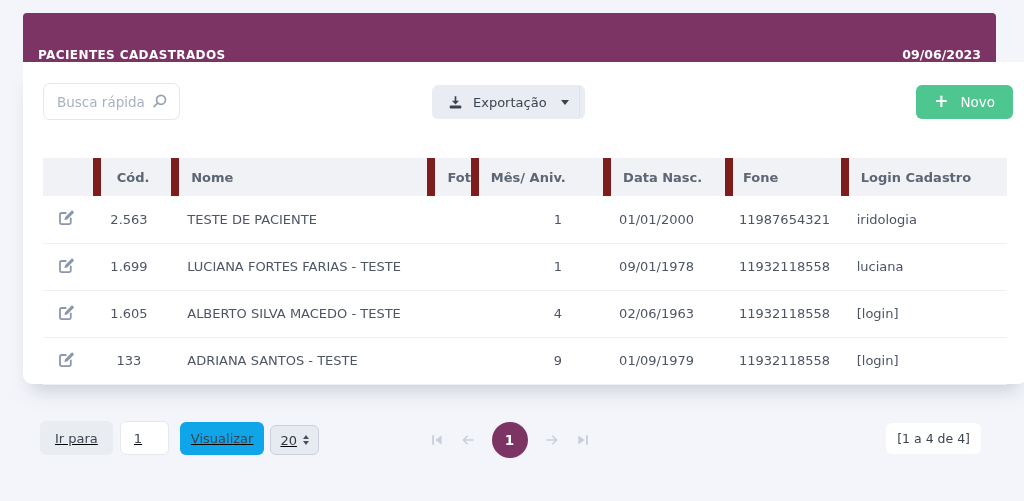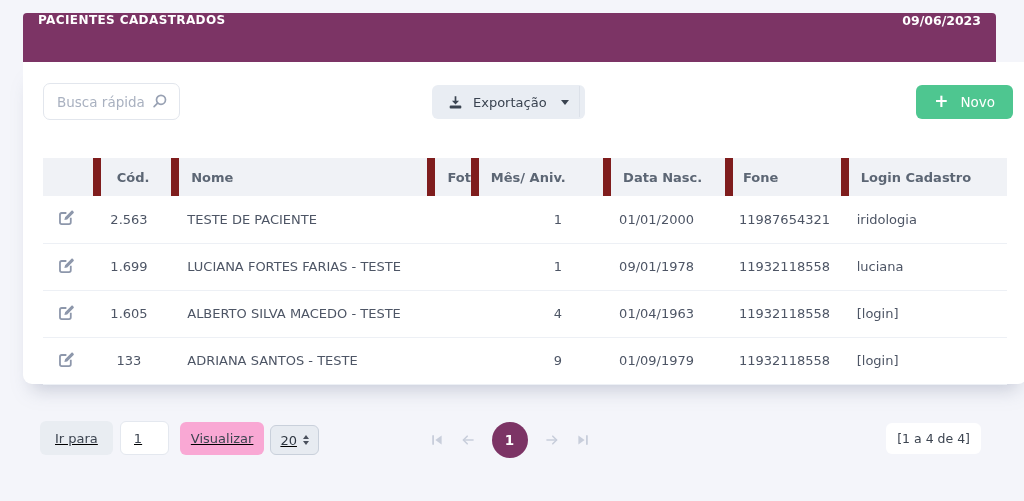--- a/index.html
+++ b/index.html
@@ -6,21 +6,21 @@
   body{
     width:1024px;height:501px;position:relative;overflow:hidden;
     background:#f4f5fa;
     font-family:"DejaVu Sans","Liberation Sans",sans-serif;
     -webkit-font-smoothing:antialiased;
   }
   
   .titlebar{
     position:absolute;left:23px;top:13px;width:973px;height:49px;
     background:#7c3465;border-radius:4px 4px 0 0;
-    display:flex;align-items:flex-start;justify-content:space-between;
+    display:flex;align-items:flex-end;justify-content:space-between;
     padding:0 15px;box-sizing:border-box;gap:35px;
   }
   .titlebar .title{color:#fff;font-size:12px;font-weight:bold;letter-spacing:.4px;}
   .titlebar .date{color:#fff;font-size:12.5px;font-weight:bold;}
   
   .card{
     position:absolute;left:23px;top:62px;width:1004px;height:322px;
     background:#fff;border-radius:0 0 9px 9px;
     box-shadow:0 14px 18px -9px rgba(120,130,155,.38);
   }
@@ -84,21 +84,21 @@
   .goto-btn{
     height:34px;background:#e9edf2;border:none;border-radius:6px;cursor:pointer;
     padding:0 15px;font-family:inherit;font-size:13px;color:#3c4450;
   }
   .page-input{
     width:49px;height:34px;margin-left:7px;box-sizing:border-box;
     border:1px solid #e4e8ef;border-radius:6px;background:#fff;
     padding:0 0 0 13px;font-family:inherit;font-size:13px;color:#3c4450;outline:none;
   }
   .view-label{
-    margin-left:11px;background:#f9a8d4;border-radius:6px;
+    margin-left:11px;background:#0ea5e9;border-radius:6px;
     padding:9px 11px;font-size:13px;color:#3c4450;
   }
   .size-select{
     margin-left:6px;height:30px;box-sizing:border-box;cursor:pointer;
     background:#e7ebf1;border:1px solid #c9d0db;border-radius:6px;
     display:flex;align-items:center;padding:0 9px;gap:6px;
     font-size:13px;color:#2f3742;
   }
   .stepper{display:flex;flex-direction:column;gap:2.5px;}
   .stepper i{display:block;width:0;height:0;border-left:3.6px solid transparent;border-right:3.6px solid transparent;}
@@ -224,21 +224,21 @@
     <svg width="19" height="19" viewBox="0 0 16 16">
       <path d="M11.6 8.3 V12 a1.5 1.5 0 0 1 -1.5 1.5 H4 A1.5 1.5 0 0 1 2.5 12 V5.7 A1.5 1.5 0 0 1 4 4.2 h3.9" fill="none" stroke="#8d97ab" stroke-width="1.5"></path>
       <path d="M12.6 1.7 l1.4 1.4 c.3 .3 .3 .8 0 1.1 L8.6 9.6 l-2.4 .6 .6 -2.4 5.4 -5.4 c.3 -.3 .8 -.3 1.1 0 z" fill="#8d97ab"></path>
     </svg>
   </span>
 </td>
             <td class="c-cod">1.605</td>
             <td class="c-nome">ALBERTO SILVA MACEDO - TESTE</td>
             <td class="c-foto"></td>
             <td class="c-mes_aniv">4</td>
-            <td class="c-data_nasc">01/04/1963</td>
+            <td class="c-data_nasc">02/06/1963</td>
             <td class="c-fone">11932118558</td>
             <td class="c-login">[login]</td>
           </tr>
           <tr>
             <td class="c-action">
   <span class="icon-btn">
     <svg width="19" height="19" viewBox="0 0 16 16">
       <path d="M11.6 8.3 V12 a1.5 1.5 0 0 1 -1.5 1.5 H4 A1.5 1.5 0 0 1 2.5 12 V5.7 A1.5 1.5 0 0 1 4 4.2 h3.9" fill="none" stroke="#8d97ab" stroke-width="1.5"></path>
       <path d="M12.6 1.7 l1.4 1.4 c.3 .3 .3 .8 0 1.1 L8.6 9.6 l-2.4 .6 .6 -2.4 5.4 -5.4 c.3 -.3 .8 -.3 1.1 0 z" fill="#8d97ab"></path>
     </svg>

